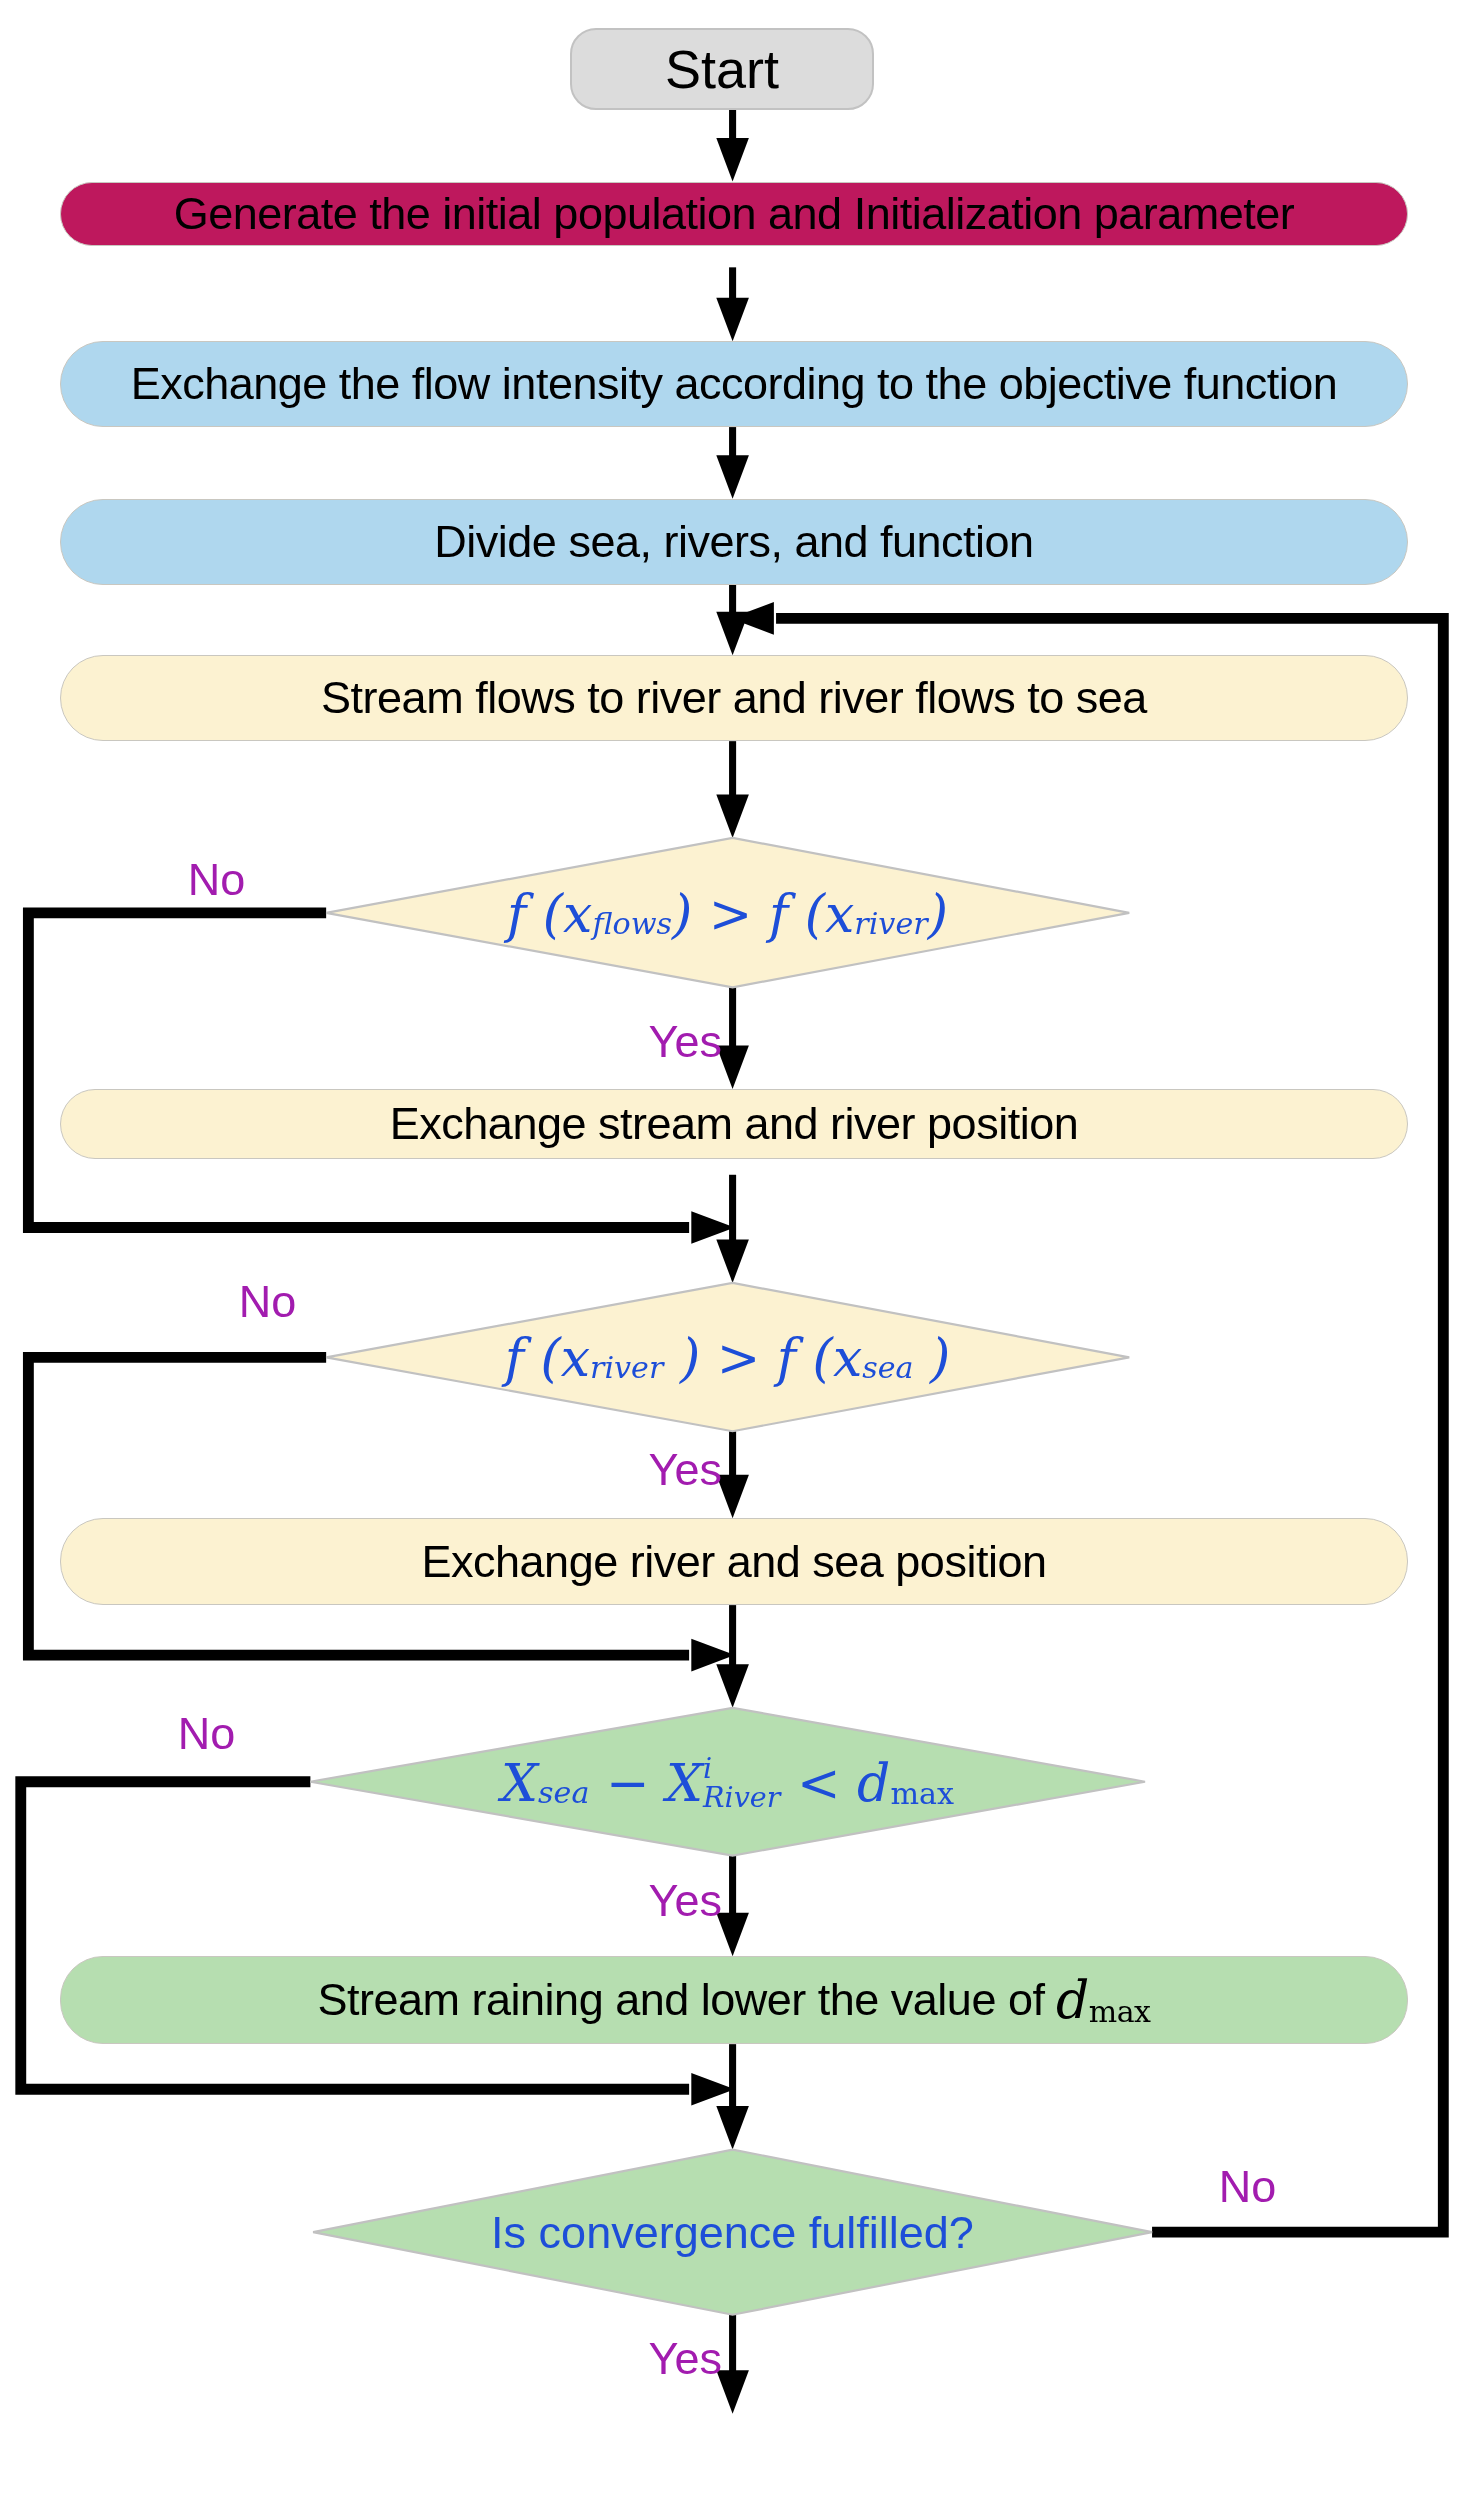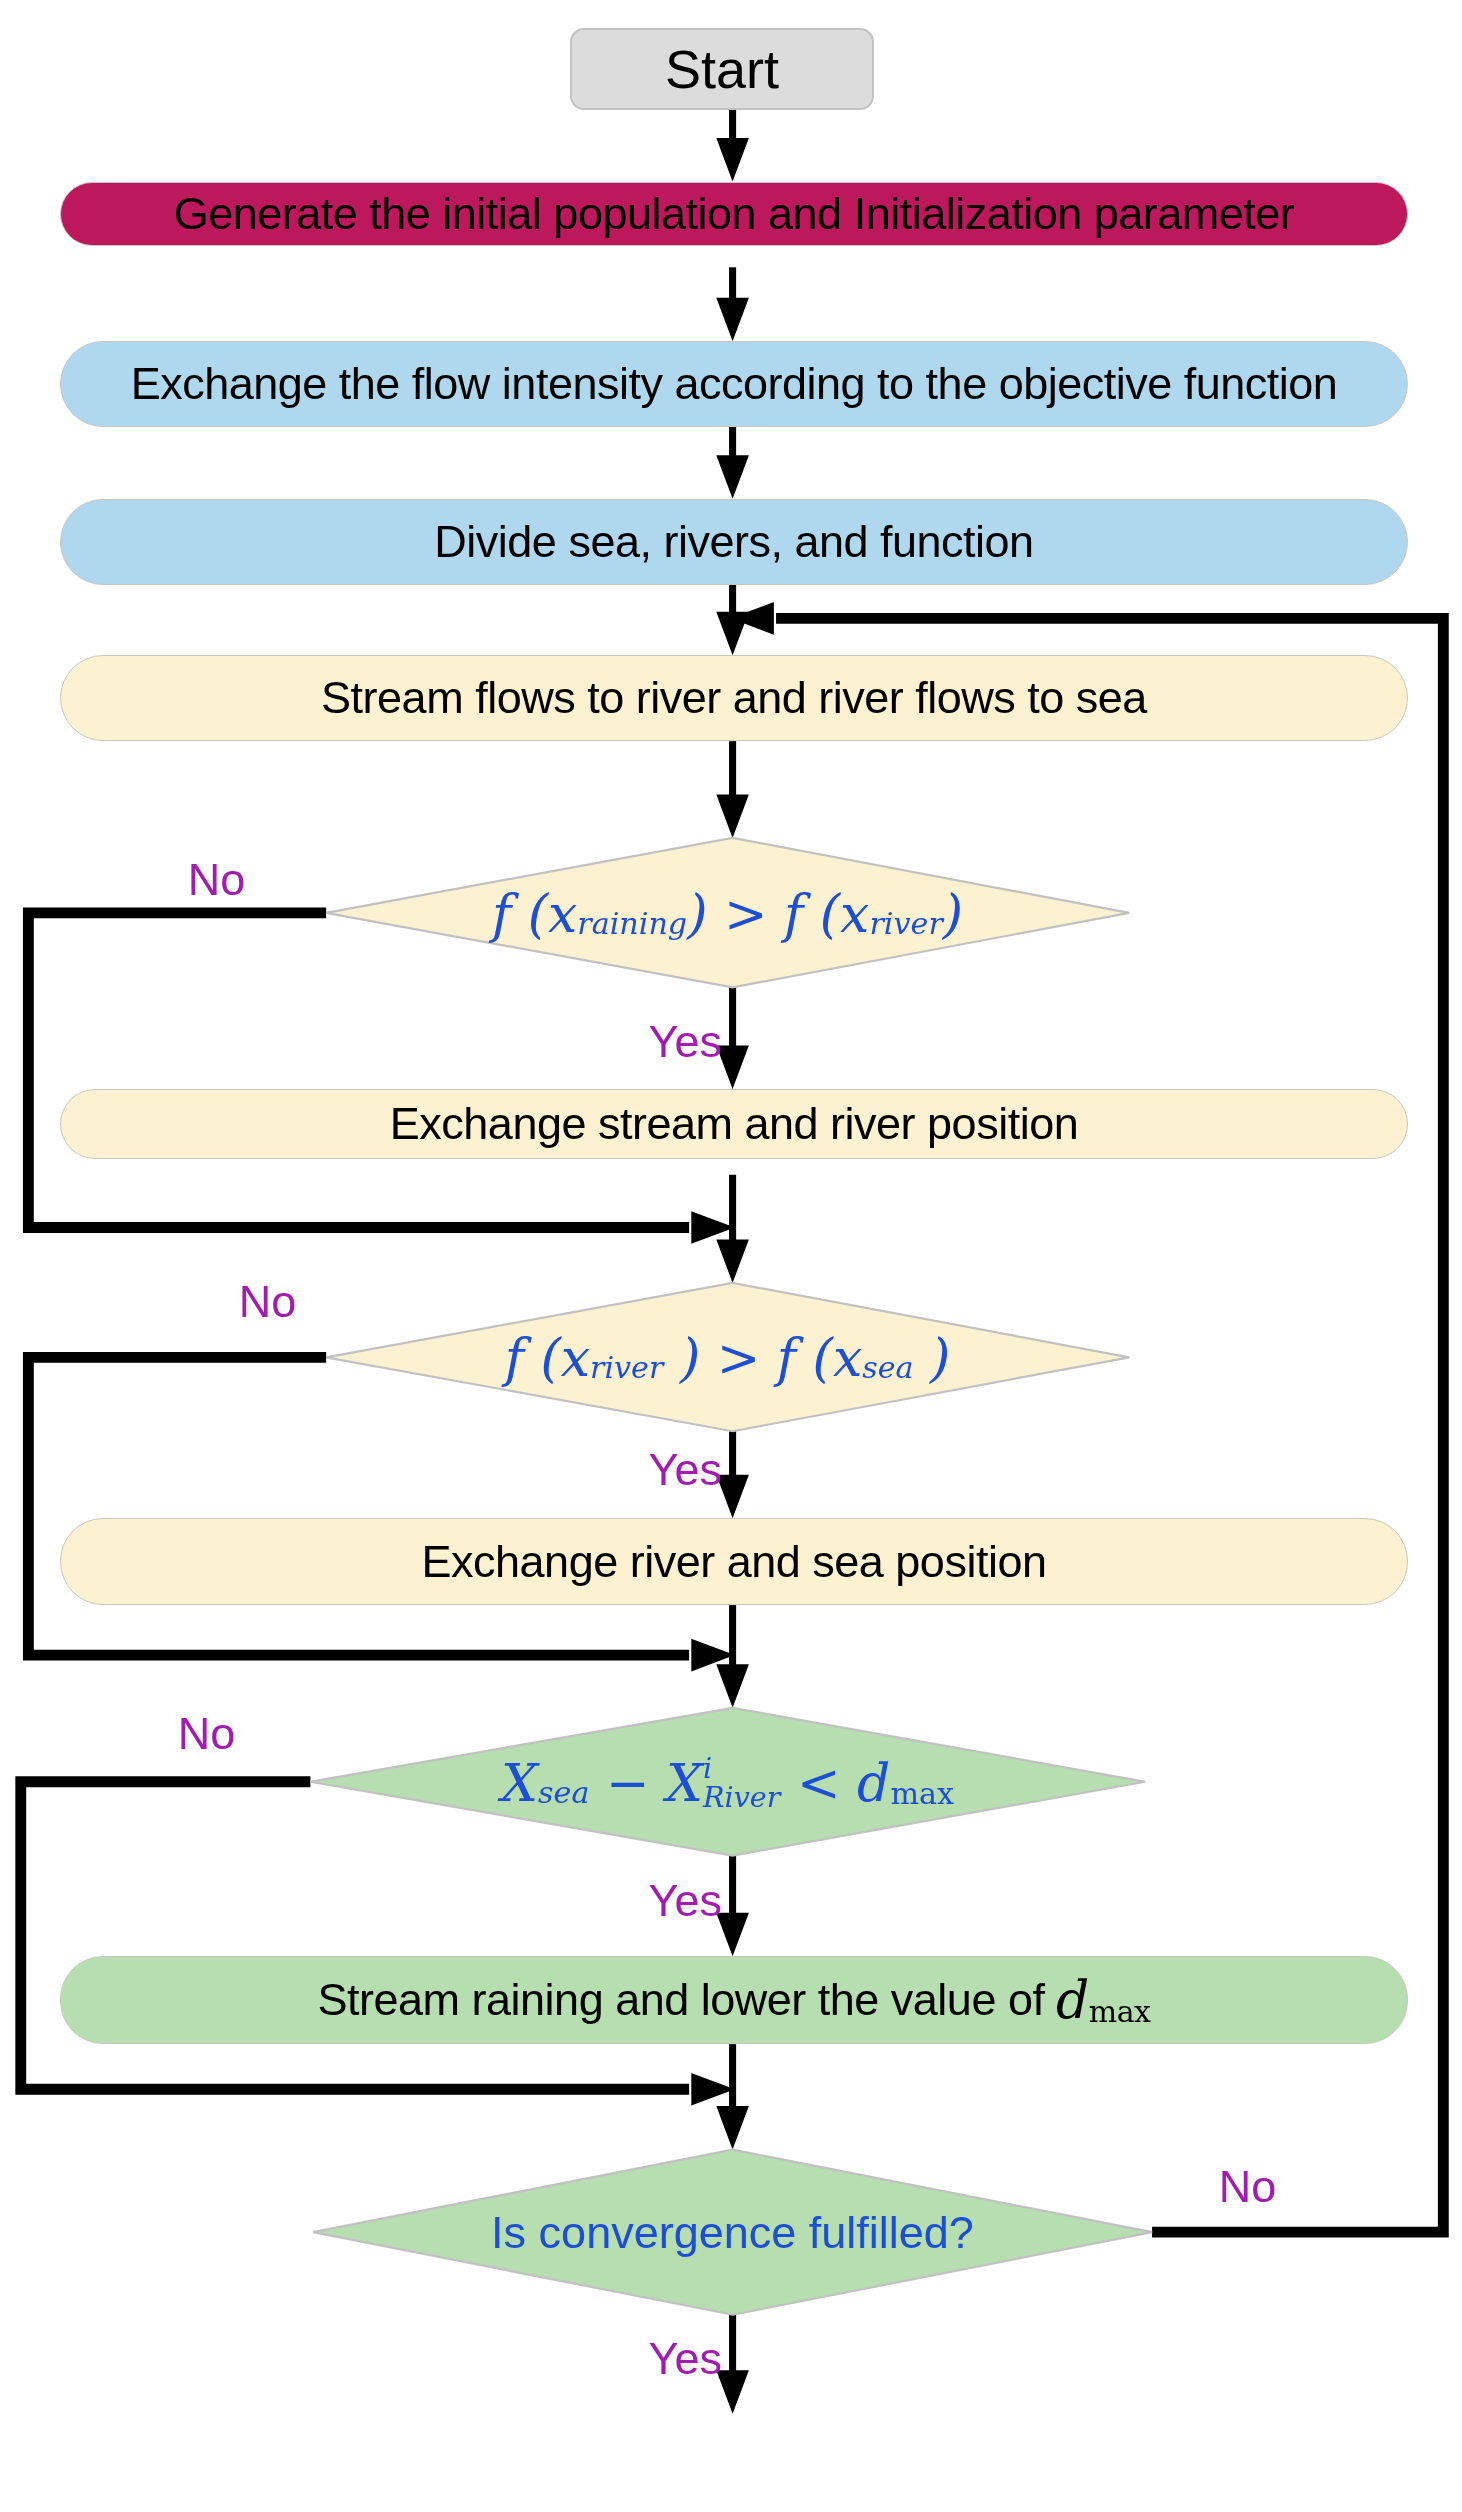--- a/index.html
+++ b/index.html
@@ -21,21 +21,21 @@
     display: flex;
     align-items: center;
     justify-content: center;
     text-align: center;
     box-sizing: border-box;
     color: #000;
     z-index: 2;
   }
   .terminal {
     border: 2.2px solid #c2c2c2;
-    border-radius: 14px;
+    border-radius: 26px;
     font-size: 54px;
   }
   .stadium {
     left: 60px;
     width: 1348px;
     border: 1.6px solid #c9c7c0;
     border-radius: 43px;
     font-size: 45px;
     letter-spacing: -0.5px;
   }
@@ -185,21 +185,21 @@
 
   <div class="node stadium" style="top: 499px; height: 86px; background-color: rgb(175, 215, 238);">
     <span>Divide sea, rivers, and function</span>
   </div>
 
   <div class="node stadium" style="top: 655px; height: 86px; background-color: rgb(252, 242, 209);">
     <span>Stream flows to river and river flows to sea</span>
   </div>
 
   <div class="dtext math" style="left:326px; top:847px; width:803px; height:133px;">
-    <span>f (x</span><span class="msub">raining</span><span>) &gt; f (x</span><span class="msub">river</span><span>)</span>
+    <span>f (x</span><span class="msub">flows</span><span>) &gt; f (x</span><span class="msub">river</span><span>)</span>
   </div>
 
   <div class="node stadium" style="top: 1089px; height: 70px; background-color: rgb(252, 242, 209);">
     <span>Exchange stream and river position</span>
   </div>
 
   <div class="dtext math" style="left:326px; top:1291px; width:803px; height:133px;">
     <span>f (x</span><span class="msub">river</span><span> ) &gt; f (x</span><span class="msub">sea</span><span> )</span>
   </div>
 

